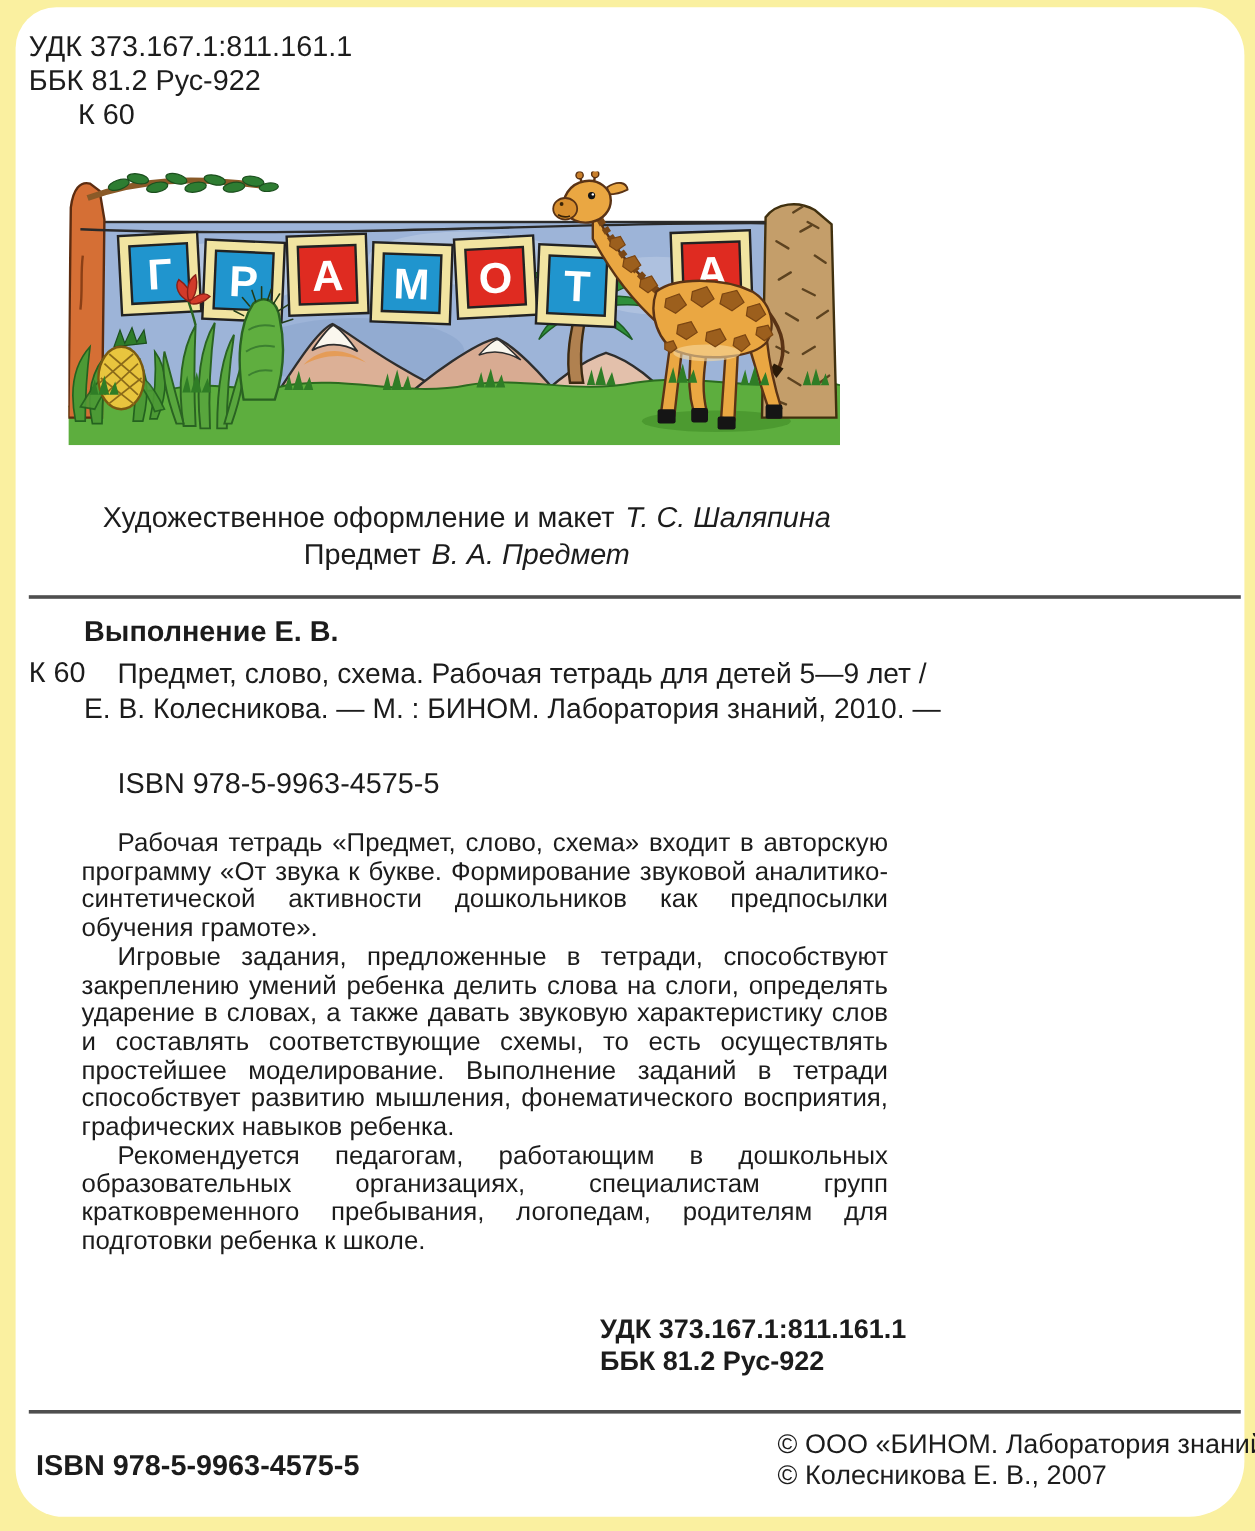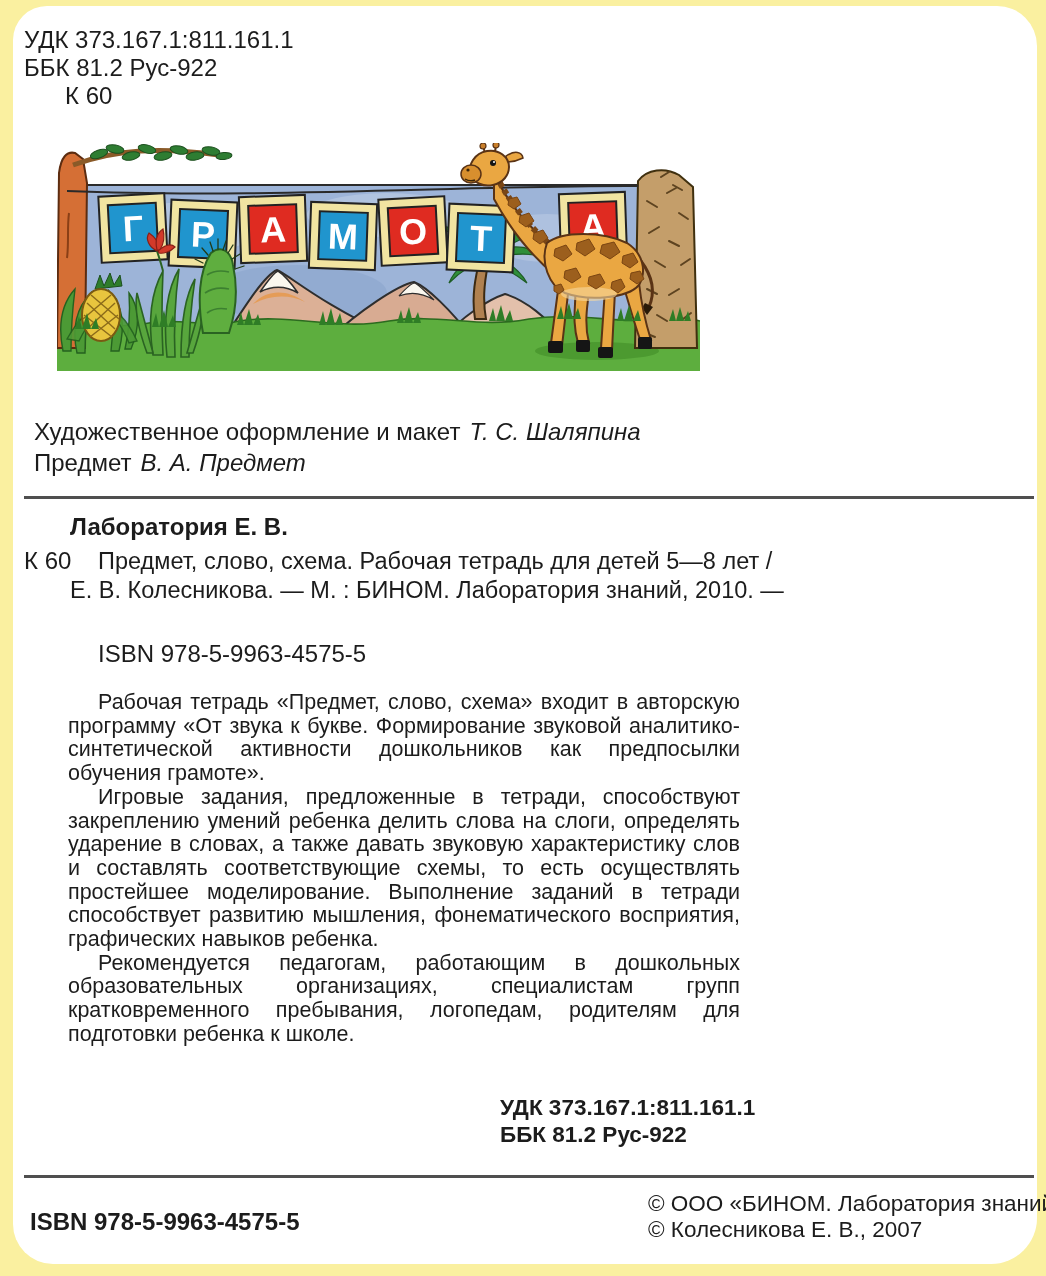--- a/index.html
+++ b/index.html
@@ -11,21 +11,21 @@
     overflow:hidden;
   }
   .paper{
     position:absolute;left:13px;top:6px;right:9px;bottom:12px;
     background:#ffffff;border-radius:34px 40px 46px 40px;
   }
   .abs{position:absolute;}
   .top-block{left:24px;top:26px;font-size:24px;line-height:28px;white-space:nowrap;}
   .top-block .indent{padding-left:41px;}
   .banner-wrap{left:57px;top:143px;width:643px;height:228px;}
-  .credits{left:34px;top:416px;width:710px;font-size:24px;line-height:31px;}
+  .credits{left:34px;top:416px;width:710px;text-align:center;font-size:24px;line-height:31px;}
   .credits i{font-style:italic;margin-left:9px;}
   .rule{height:3px;background:#4f4f4f;left:24px;width:1010px;}
   .rule1{top:496px;}
   .rule2{top:1175px;}
   .author{left:70px;top:513px;font-size:24px;font-weight:bold;white-space:nowrap;}
   .bib-index{left:24px;top:547px;font-size:24px;white-space:nowrap;}
   .bib{left:70px;top:547px;font-size:23.5px;line-height:28.5px;white-space:nowrap;}
   .bib .first{padding-left:28px;}
   .isbn1{left:98px;top:640px;font-size:24px;white-space:nowrap;}
   .annotation{left:68px;top:675px;width:672px;font-size:21.5px;line-height:23.7px;text-align:justify;margin-top:16px;}
@@ -279,24 +279,24 @@
   <div>
     <span>Художественное оформление и макет</span><i>Т. С. Шаляпина</i>
   </div>
   <div>
     <span>Предмет</span><i>В. А. Предмет</i>
   </div>
 </div>
 
 <div class="abs rule rule1"></div>
 
-<div class="abs author">Лаборатория Е. В.</div>
+<div class="abs author">Выполнение Е. В.</div>
 <div class="abs bib-index">К 60</div>
 <div class="abs bib">
-  <div class="first">Предмет, слово, схема. Рабочая тетрадь для детей 5—8 лет /</div>
+  <div class="first">Предмет, слово, схема. Рабочая тетрадь для детей 5—9 лет /</div>
   <div>Е. В. Колесникова. — М. : БИНОМ. Лаборатория знаний, 2010. —</div>
 </div>
 <div class="abs isbn1">ISBN 978-5-9963-4575-5</div>
 
 <div class="abs annotation">
   <p>Рабочая тетрадь «Предмет, слово, схема» входит в авторскую программу «От звука к букве. Формирование звуковой аналитико-синтетической активности дошкольников как предпосылки обучения грамоте».</p>
   <p>Игровые задания, предложенные в тетради, способствуют закреплению умений ребенка делить слова на слоги, определять ударение в словах, а также давать звуковую характеристику слов и составлять соответствующие схемы, то есть осуществлять простейшее моделирование. Выполнение заданий в тетради способствует развитию мышления, фонематического восприятия, графических навыков ребенка.</p>
   <p>Рекомендуется педагогам, работающим в дошкольных образовательных организациях, специалистам групп кратковременного пребывания, логопедам, родителям для подготовки ребенка к школе.</p>
 </div>
 

